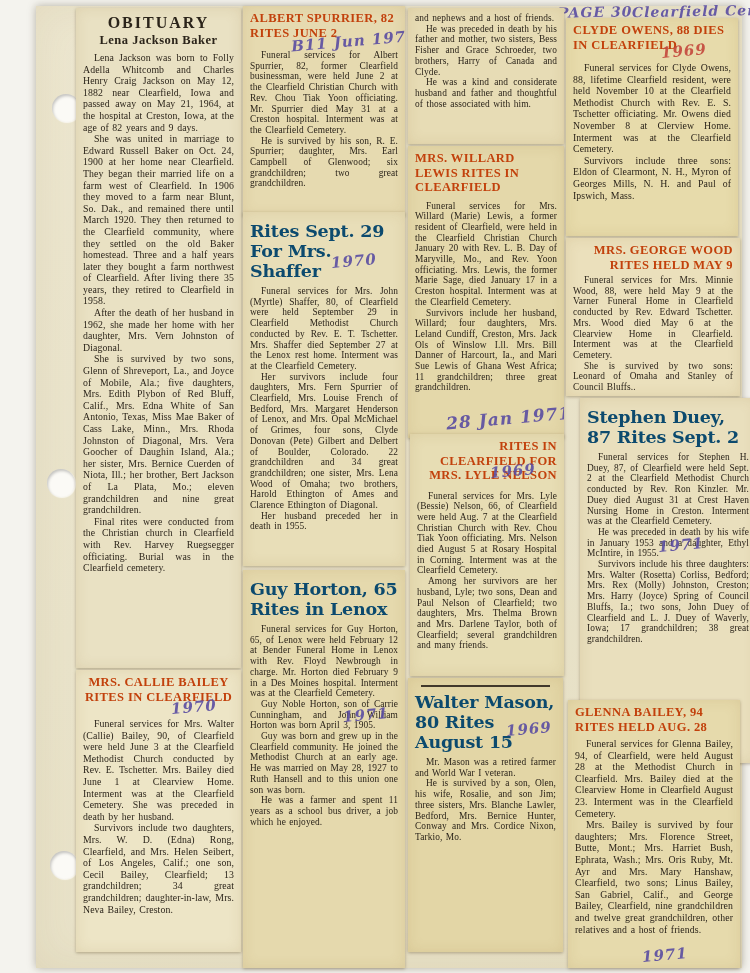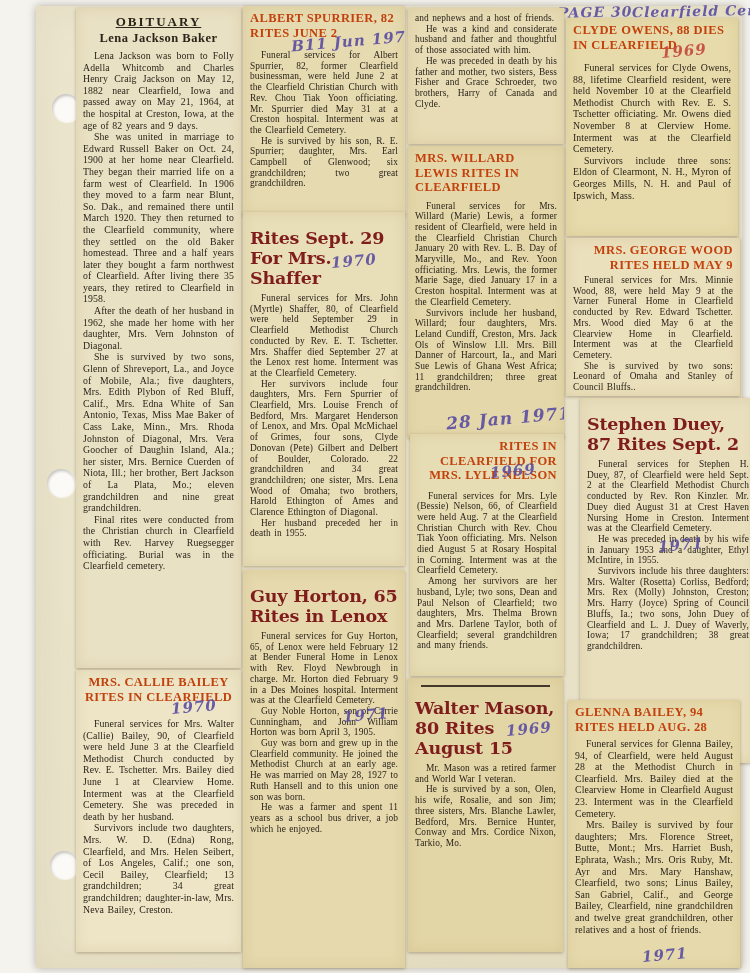--- a/index.html
+++ b/index.html
@@ -28,27 +28,27 @@
     margin:0;text-indent:11px;text-align:justify;
     font-size:9.8px;line-height:11.6px;
     letter-spacing:.1px;word-spacing:1px;
   }
   .clip.tight p{font-size:9.4px;line-height:10.7px;}
   .caps{
     margin:0 0 3px 0;text-align:center;font-weight:bold;
     font-size:12.5px;line-height:14.5px;letter-spacing:.4px;
     font-family:"Liberation Serif",serif;color:#c2410c;
   }
-  .kicker{margin:1px 0 1px 0;text-align:center;font-weight:bold;font-size:13px;letter-spacing:2px;text-decoration:underline;}
+  .kicker{margin:1px 0 1px 0;text-align:center;font-weight:bold;font-size:16px;letter-spacing:2px;}
   .subhead{margin:0 0 4px 0;text-align:center;font-weight:bold;font-size:12.5px;letter-spacing:.5px;}
   h2,h3{padding:0;}
   .head-big{
-    margin:11px 0 5px 0;font-weight:bold;text-align:left;
+    margin:4px 0 5px 0;font-weight:bold;text-align:left;
     font-size:17.5px;line-height:20px;font-family:"DejaVu Serif",serif;
-    letter-spacing:-.2px;color:#7f1d1d;
+    letter-spacing:-.2px;color:#0c4a6e;
   }
   .hand{
     position:absolute;font-family:"DejaVu Serif",serif;font-style:italic;
     color:#5a4da2;transform:rotate(-5deg);font-size:15px;letter-spacing:1px;
     pointer-events:none;white-space:nowrap;font-weight:bold;opacity:.9;
   }
   .hand.red{color:#c4473c;}
   .hand.big{font-size:17px;}
   .page-note{top:-2px;font-size:14px;transform:rotate(-1deg);}
   .rule{border:none;border-top:2px solid #41382b;width:92%;margin:2px auto 5px auto;}
@@ -101,22 +101,22 @@
     <h2 class="head-big">Guy Horton, 65 Rites in Lenox</h2>
     <span class="hand" style="left:100px;top:136px;">1971</span>
     <p>Funeral services for Guy Horton, 65, of Lenox were held February 12 at Bender Funeral Home in Lenox with Rev. Floyd Newbrough in charge. Mr. Horton died February 9 in a Des Moines hospital. Interment was at the Clearfield Cemetery.</p>
     <p>Guy Noble Horton, son of Carrie Cunningham, and John William Horton was born April 3, 1905.</p>
     <p>Guy was born and grew up in the Clearfield community. He joined the Methodist Church at an early age. He was married on May 28, 1927 to Ruth Hansell and to this union one son was born.</p>
     <p>He was a farmer and spent 11 years as a school bus driver, a job which he enjoyed.</p>
   </article>
 
   <article class="clip tight" style="left:372px;top:2px;width:156px;height:136px;background:#e7dcb5;">
     <p style="text-indent:0;">and nephews and a host of friends.</p>
+    <p>He was preceded in death by his father and mother, two sisters, Bess Fisher and Grace Schroeder, two brothers, Harry of Canada and Clyde.</p>
     <p>He was a kind and considerate husband and father and thoughtful of those associated with him.</p>
-    <p>He was preceded in death by his father and mother, two sisters, Bess Fisher and Grace Schroeder, two brothers, Harry of Canada and Clyde.</p>
   </article>
 
   <article class="clip tight" style="left:372px;top:140px;width:156px;height:292px;background:#e4d8aa;">
     <h2 class="caps" style="text-align:left;">MRS. WILLARD LEWIS RITES IN CLEARFIELD</h2>
     <p style="margin-top:6px;">Funeral services for Mrs. Willard (Marie) Lewis, a former resident of Clearfield, were held in the Clearfield Christian Church January 20 with Rev. L. B. Day of Maryville, Mo., and Rev. Yoon officiating. Mrs. Lewis, the former Marie Sage, died January 17 in a Creston hospital. Interment was at the Clearfield Cemetery.</p>
     <p>Survivors include her husband, Willard; four daughters, Mrs. Leland Cundiff, Creston, Mrs. Jack Ols of Winslow I.ll. Mrs. Bill Danner of Harcourt, Ia., and Mari Sue Lewis of Ghana West Africa; 11 grandchildren; three great grandchildren.</p>
     <span class="hand big" style="left:38px;top:262px;">28 Jan 1971</span>
   </article>
 
   <article class="clip tight" style="left:374px;top:428px;width:154px;height:242px;background:#e7ddb4;">

